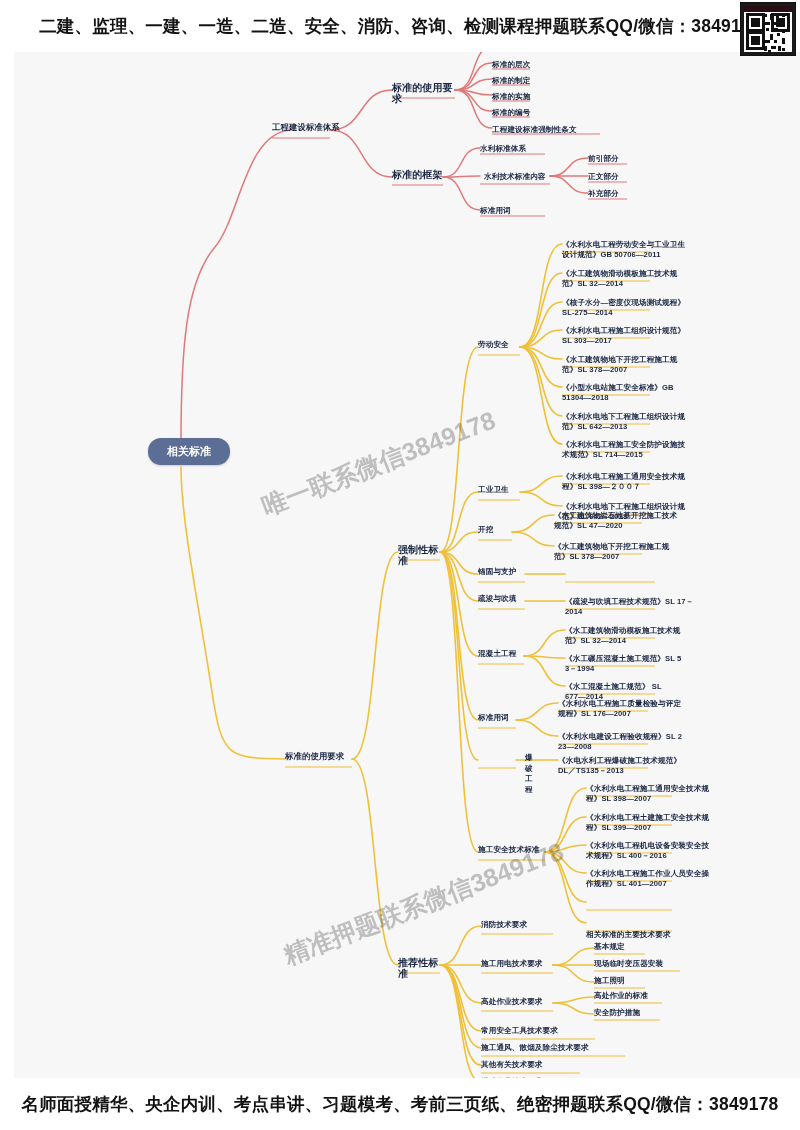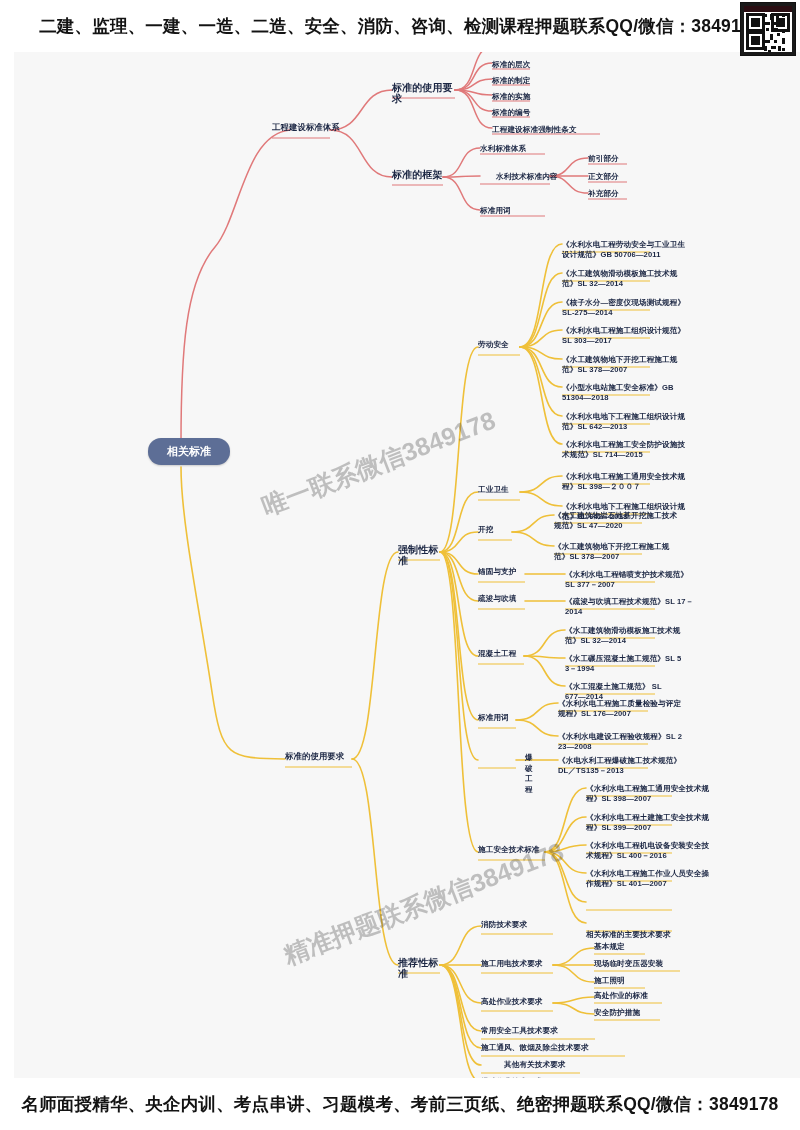--- a/index.html
+++ b/index.html
@@ -313,21 +313,21 @@
       <span>标准的制定</span></div>
     <div class="node" style="left:492px;top:40px;width:110px;">
       <span>标准的实施</span></div>
     <div class="node" style="left:492px;top:56px;width:110px;">
       <span>标准的编号</span></div>
     <div class="node" style="left:492px;top:73px;width:130px;">
       <span>工程建设标准强制性条文</span></div>
 
     <div class="node" style="left:480px;top:92px;width:80px;">
       <span>水利标准体系</span></div>
-    <div class="node" style="left:496px;top:120px;width:80px;">
+    <div class="node" style="left:484px;top:120px;width:80px;">
       <span>水利技术标准内容</span></div>
     <div class="node" style="left:480px;top:154px;width:80px;">
       <span>标准用词</span></div>
 
     <div class="node" style="left:588px;top:102px;width:60px;">
       <span>前引部分</span></div>
     <div class="node" style="left:588px;top:120px;width:60px;">
       <span>正文部分</span></div>
     <div class="node" style="left:588px;top:137px;width:60px;">
       <span>补充部分</span></div>
@@ -391,23 +391,20 @@
       <span>《水利水电地下工程施工组织设计规
 范》SL 642—2013</span></div>
 
     <div class="node leafwrap" style="left:554px;top:448px;width:130px;">
       <span>《水工建筑物岩石地基开挖施工技术
 规范》SL 47—2020</span></div>
     <div class="node leafwrap" style="left:554px;top:479px;width:130px;">
       <span>《水工建筑物地下开挖工程施工规
 范》SL 378—2007</span></div>
 
-    <div class="node leafwrap" style="left:565px;top:507px;width:130px;">
-      <span>《水利水电工程锚喷支护技术规范》
-SL 377－2007</span></div>
 
     <div class="node leafwrap" style="left:565px;top:534px;width:130px;">
       <span>《疏浚与吹填工程技术规范》SL 17－
 2014</span></div>
 
     <div class="node leafwrap" style="left:565px;top:563px;width:130px;">
       <span>《水工建筑物滑动模板施工技术规
 范》SL 32—2014</span></div>
     <div class="node leafwrap" style="left:565px;top:591px;width:130px;">
       <span>《水工碾压混凝土施工规范》SL 5
@@ -445,21 +442,21 @@
     <div class="node" style="left:481px;top:868px;width:100px;">
       <span>消防技术要求</span></div>
     <div class="node" style="left:481px;top:907px;width:100px;">
       <span>施工用电技术要求</span></div>
     <div class="node" style="left:481px;top:945px;width:100px;">
       <span>高处作业技术要求</span></div>
     <div class="node" style="left:481px;top:974px;width:120px;">
       <span>常用安全工具技术要求</span></div>
     <div class="node" style="left:481px;top:991px;width:150px;">
       <span>施工通风、散烟及除尘技术要求</span></div>
-    <div class="node" style="left:504px;top:1008px;width:120px;">
+    <div class="node" style="left:481px;top:1008px;width:120px;">
       <span>其他有关技术要求</span></div>
     <div class="node" style="left:481px;top:1025px;width:120px;">
       <span>爆破作业技术要求</span></div>
 
     <div class="node" style="left:594px;top:890px;width:90px;">
       <span>基本规定</span></div>
     <div class="node" style="left:594px;top:907px;width:95px;">
       <span>现场临时变压器安装</span></div>
     <div class="node" style="left:594px;top:924px;width:90px;">
       <span>施工照明</span></div>

